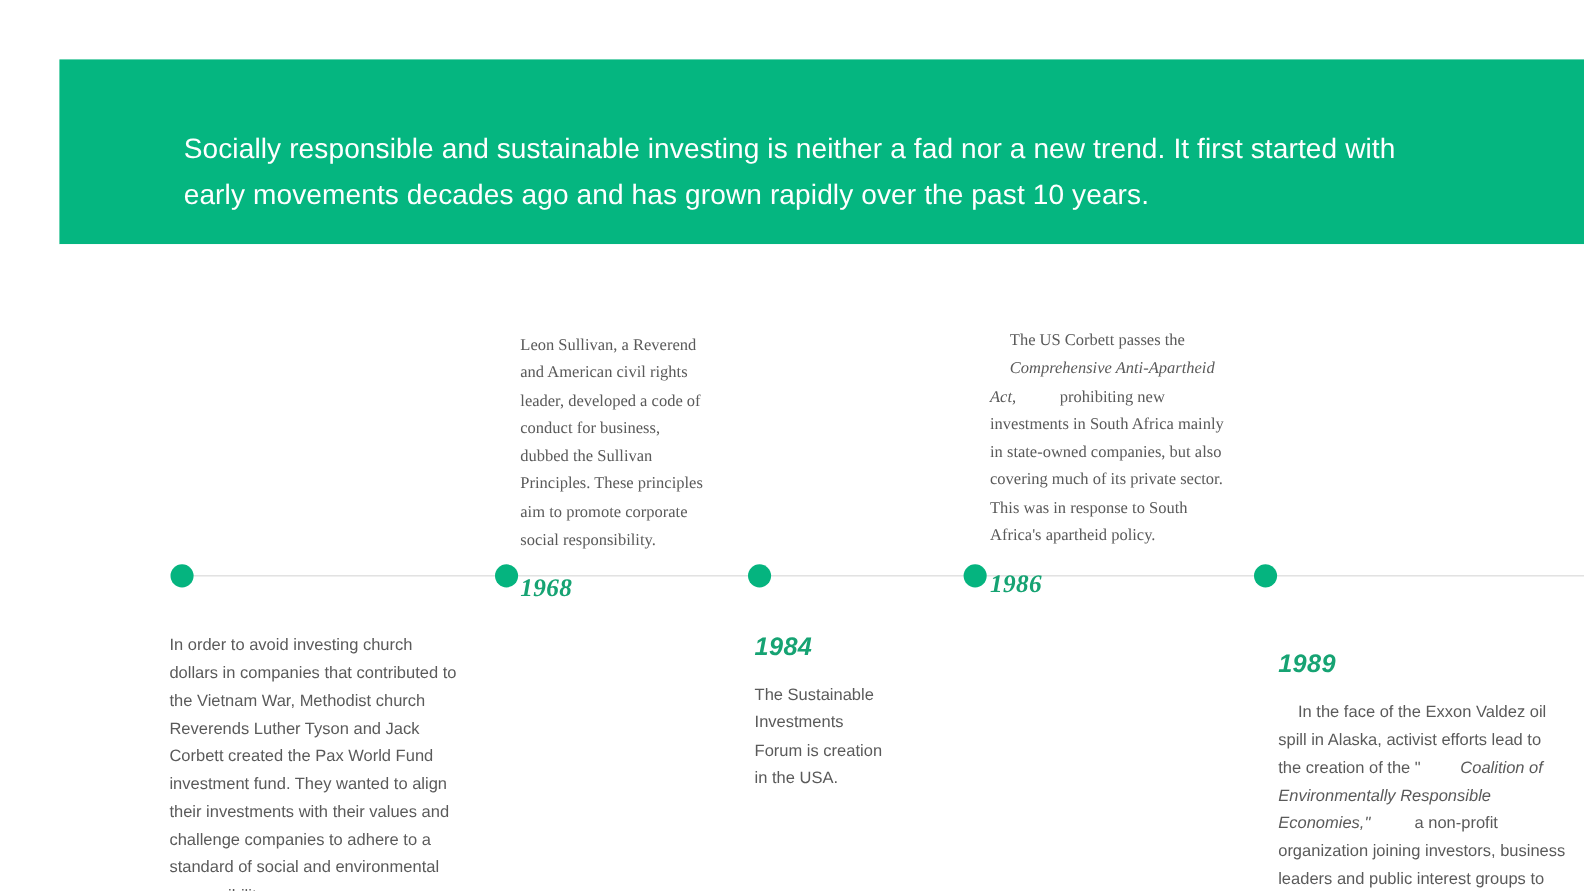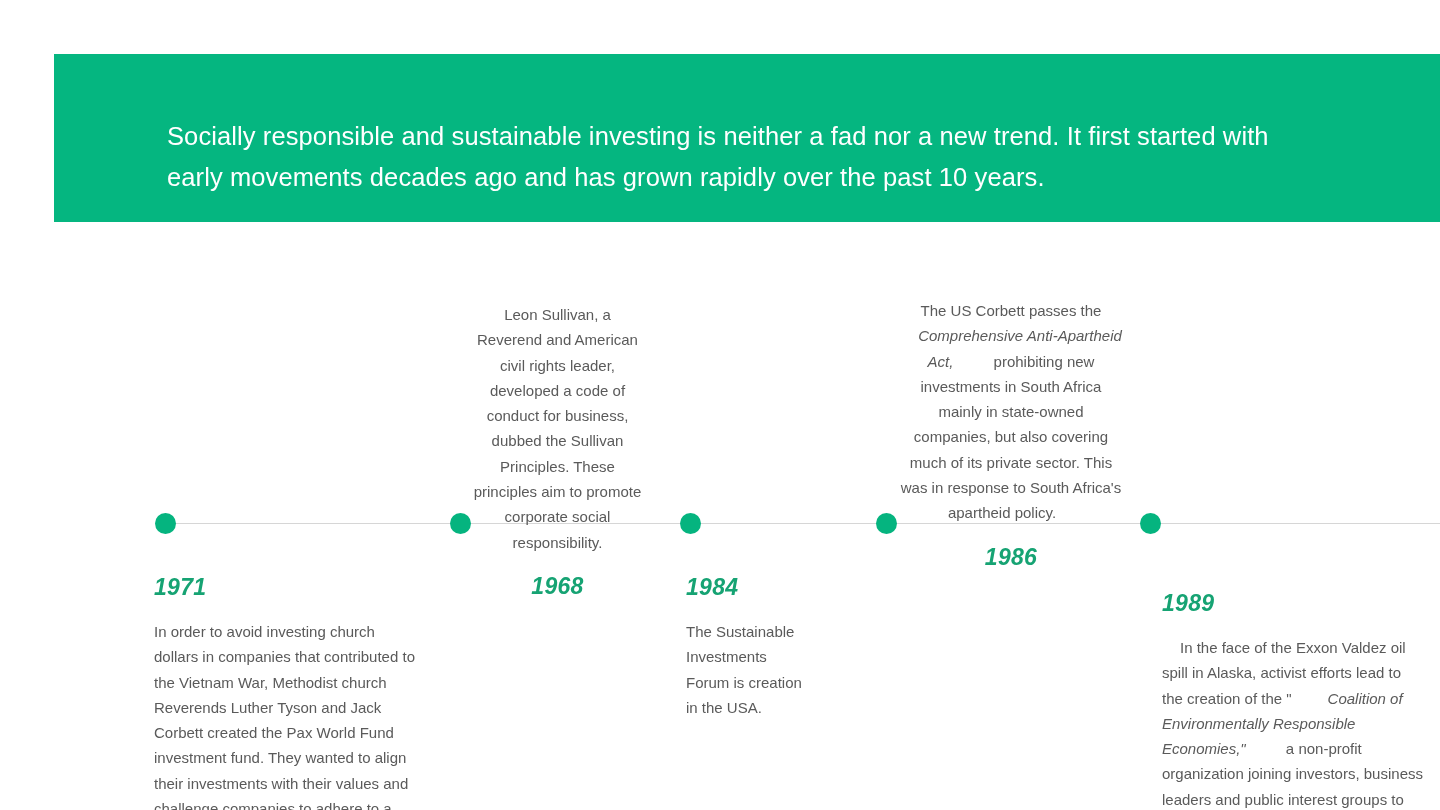--- a/index.html
+++ b/index.html
@@ -63,21 +63,21 @@
     height: 21px;
     border-radius: 50%;
     background: #05b47f;
   }
 
   
   .milestone {
     position: absolute;
   }
 
-  .milestone-above { text-align: center; }
+  .milestone-above { text-align: left; font-family: Liberation Serif, serif; }
   .milestone-below { text-align: left; }
 
   .milestone-year {
     font-size: 23px;
     font-weight: bold;
     font-style: italic;
     color: #16a373;
     letter-spacing: 0.3px;
     white-space: nowrap;
   }
@@ -164,21 +164,20 @@
     <div class="milestone-body">Leon Sullivan, a Reverend and American civil rights leader, developed a code of conduct for business, dubbed the Sullivan Principles. These principles aim to promote corporate social responsibility.</div>
     <div class="milestone-year">1968</div>
   </div>
 
   <div class="milestone milestone-above" style="left:810px; top:40px; width:258px;">
     <div class="milestone-body"><span>The US Corbett passes the </span><i>Comprehensive Anti-Apartheid Act,</i><span> prohibiting new investments in South Africa mainly in state-owned companies, but also covering much of its private sector. This was in response to South Africa's apartheid policy.</span></div>
     <div class="milestone-year">1986</div>
   </div>
 
   <div class="milestone milestone-below" style="left:64px; top:316px; width:300px;">
-    <div class="milestone-year">1971</div>
     <div class="milestone-body">In order to avoid investing church dollars in companies that contributed to the Vietnam War, Methodist church Reverends Luther Tyson and Jack Corbett created the Pax World Fund investment fund. They wanted to align their investments with their values and challenge companies to adhere to a standard of social and environmental responsibility.</div>
   </div>
 
   <div class="milestone milestone-below" style="left:596px; top:316px; width:155px;">
     <div class="milestone-year">1984</div>
     <div class="milestone-body">The Sustainable Investments Forum is creation in the USA.</div>
   </div>
 
   <div class="milestone milestone-below" style="left:1072px; top:332px; width:300px;">
     <div class="milestone-year">1989</div>

